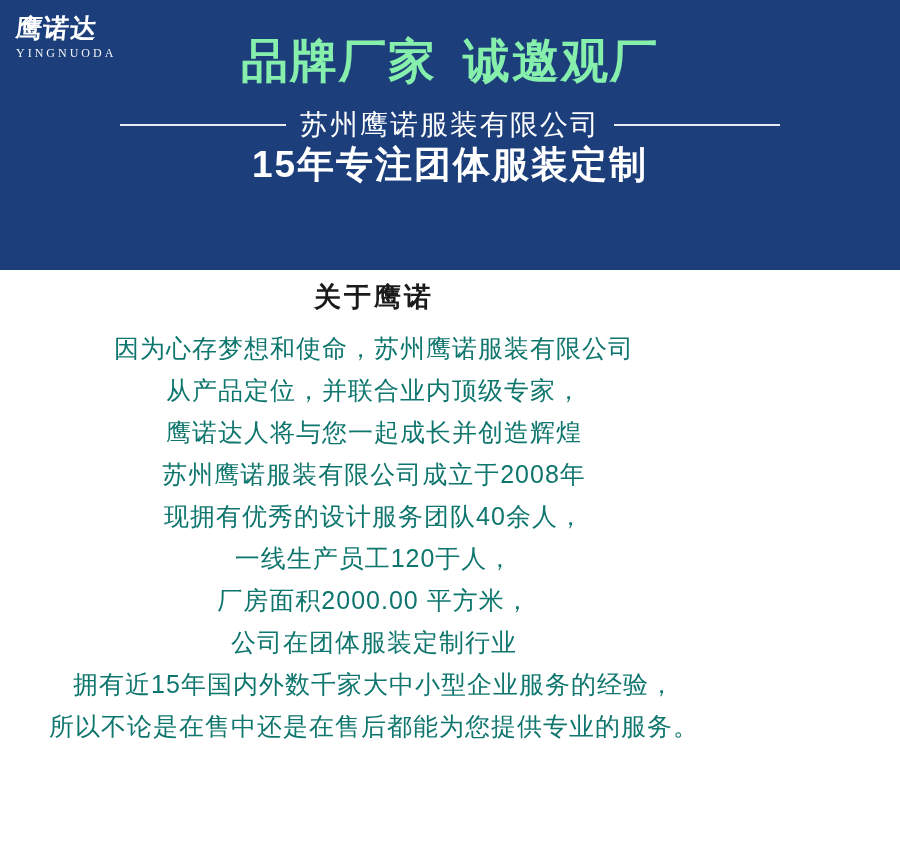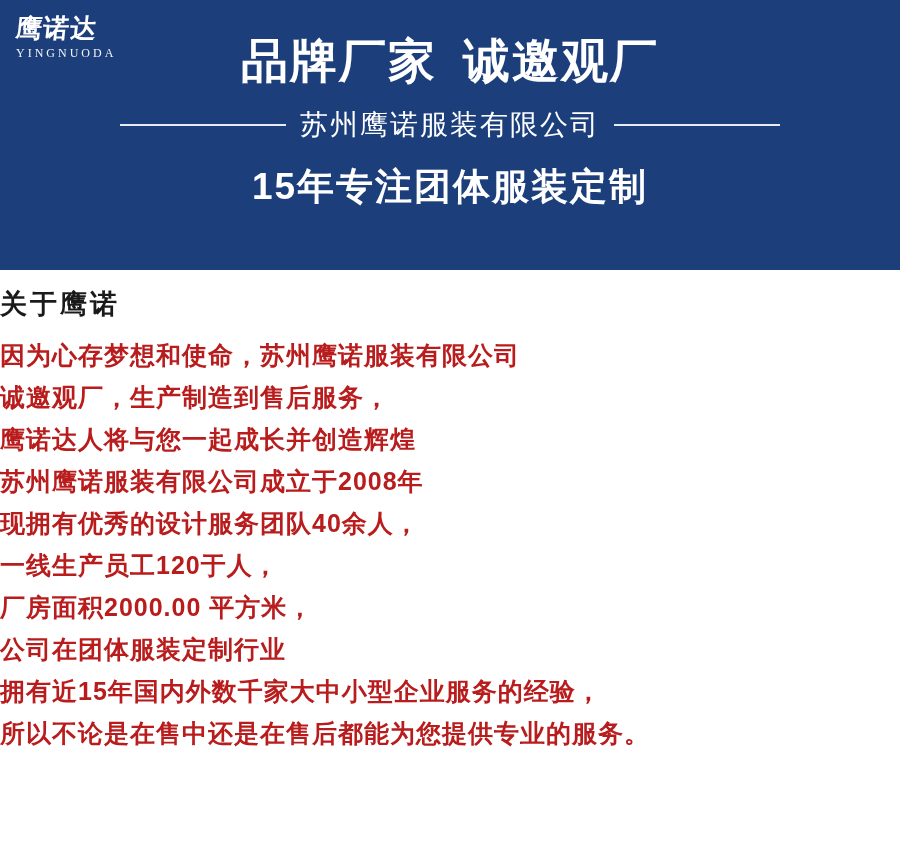--- a/index.html
+++ b/index.html
@@ -50,21 +50,21 @@
     white-space: nowrap;
     transform: skewX(-6deg);
   }
   .logo-sub {
     font-size: 12px;
     letter-spacing: 3px;
     margin-top: 2px;
     opacity: .95;
   }
   .banner-title {
-    color: #ffffff;
+    color: #86efac;
     font-size: 47px;
     font-weight: bold;
     letter-spacing: 2px;
     line-height: 62px;
     text-align: center;
     font-family: "Liberation Sans", sans-serif;
     margin: 0;
     padding: 0 0 6px 0;
   }
   .banner-title .gap {
@@ -90,49 +90,48 @@
     letter-spacing: 2px;
     white-space: nowrap;
     padding: 0 14px;
     line-height: 34px;
   }
   .banner-slogan {
     color: #ffffff;
     font-size: 37px;
     font-weight: bold;
     letter-spacing: 2px;
-    margin-top: 22px;
     text-align: center;
     line-height: 46px;
   }
 
   
   .about {
     width: 748px;
-    padding-top: 14px;
+    padding-top: 7px;
+    text-align: center;
     box-sizing: border-box;
   }
   .about-heading {
     font-size: 27px;
     font-weight: bold;
     color: #1a1a1a;
     letter-spacing: 3px;
     line-height: 40px;
     margin-bottom: 10px;
   }
   .about-lines {
     display: block;
   }
   .about-line {
     font-size: 25px;
-    color: #b91c1c;
+    color: #0f766e;
     line-height: 42px;
     letter-spacing: 1px;
     white-space: nowrap;
-    font-weight: bold;
   }
 </style>
 </head>
 <body>
 
 <div class="page">
 
   <div class="banner">
 
     <div class="logo">
@@ -150,21 +149,21 @@
       <span class="rule"></span>
     </div>
 
     <div class="banner-slogan">15年专注团体服装定制</div>
   </div>
 
   <div class="about">
     <div class="about-heading">关于鹰诺</div>
     <div class="about-lines">
       <div class="about-line">因为心存梦想和使命，苏州鹰诺服装有限公司</div>
-      <div class="about-line">诚邀观厂，生产制造到售后服务，</div>
+      <div class="about-line">从产品定位，并联合业内顶级专家，</div>
       <div class="about-line">鹰诺达人将与您一起成长并创造辉煌</div>
       <div class="about-line">苏州鹰诺服装有限公司成立于2008年</div>
       <div class="about-line">现拥有优秀的设计服务团队40余人，</div>
       <div class="about-line">一线生产员工120于人，</div>
       <div class="about-line">厂房面积2000.00 平方米，</div>
       <div class="about-line">公司在团体服装定制行业</div>
       <div class="about-line">拥有近15年国内外数千家大中小型企业服务的经验，</div>
       <div class="about-line">所以不论是在售中还是在售后都能为您提供专业的服务。</div>
     </div>
   </div>

